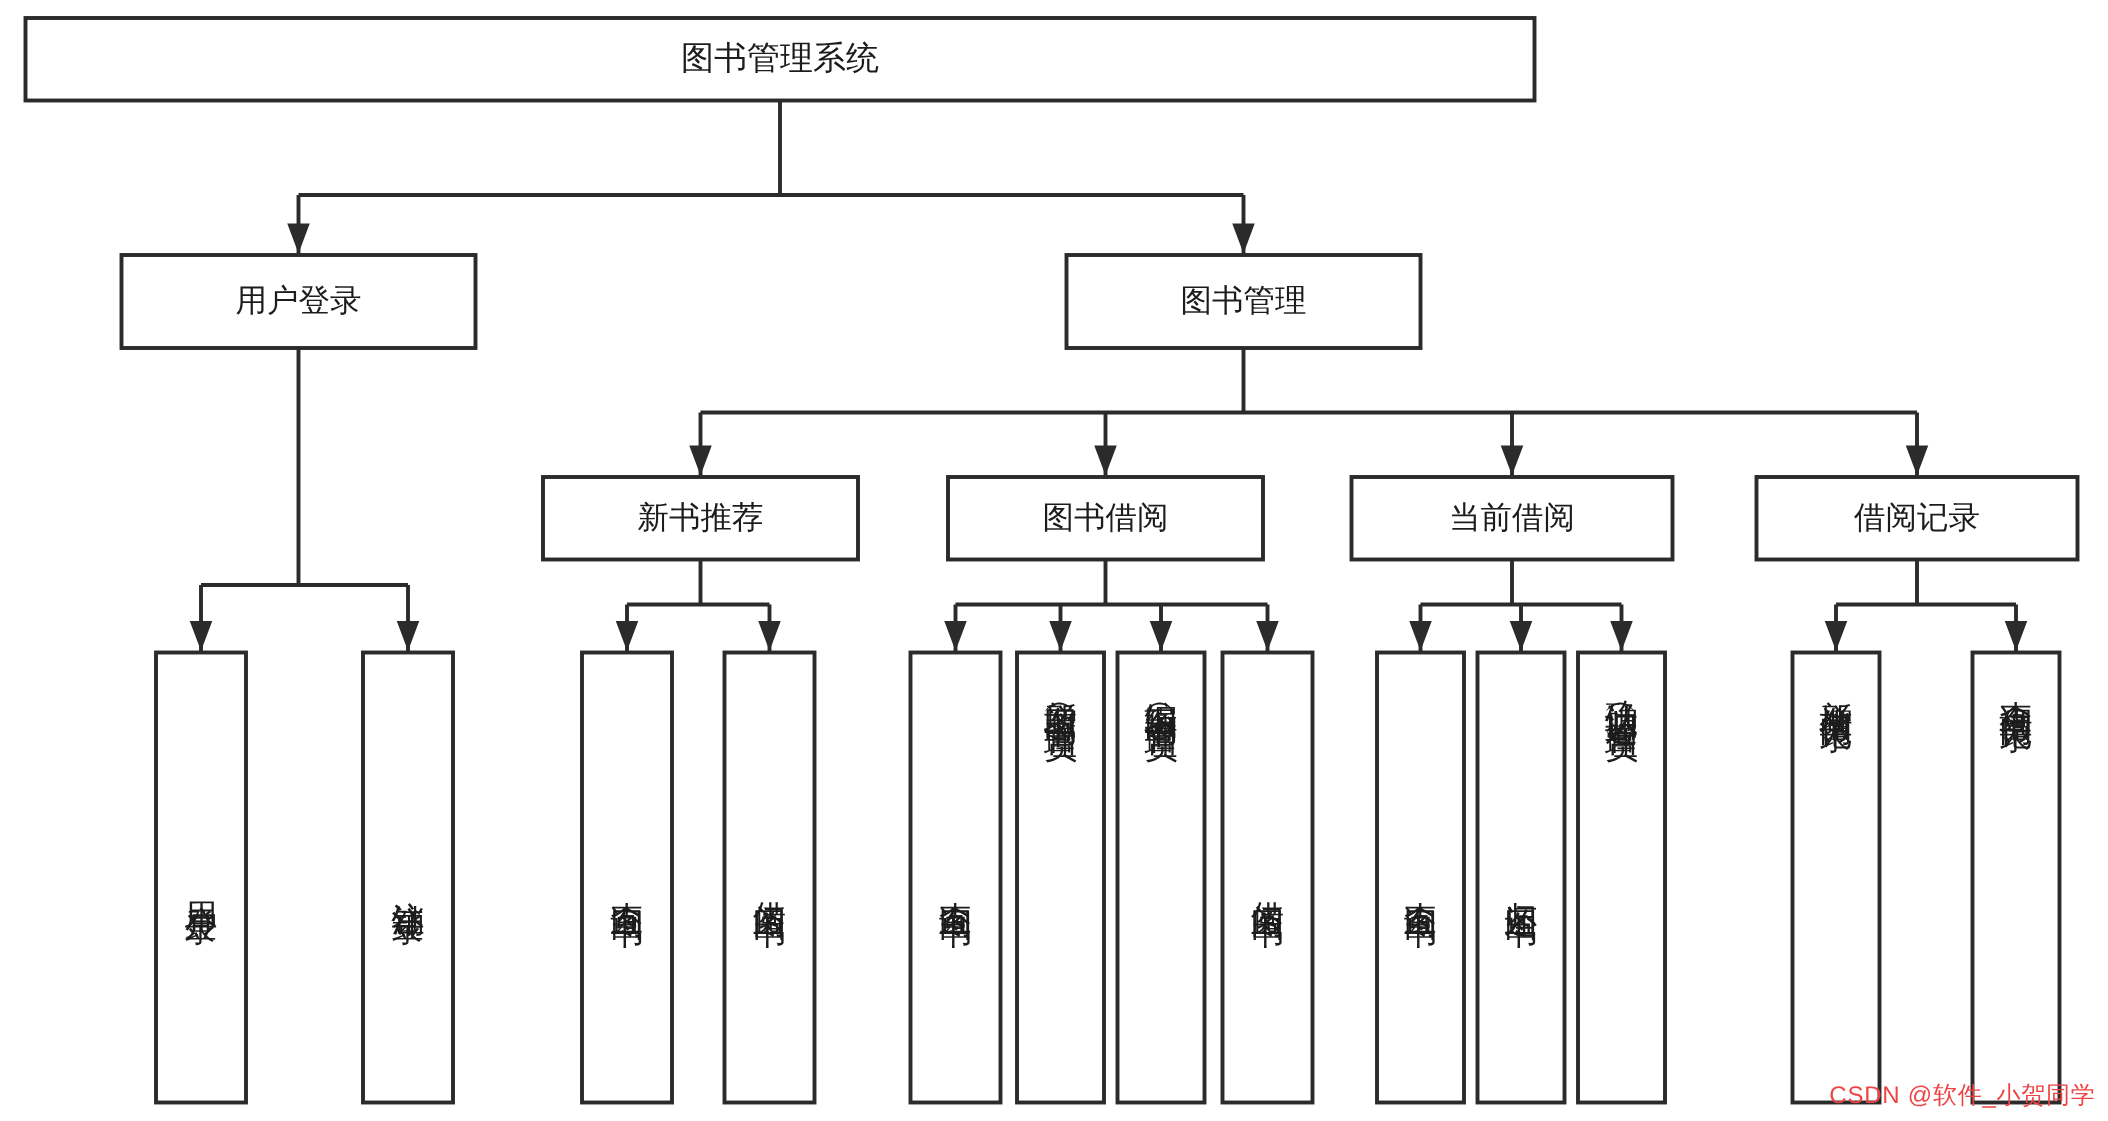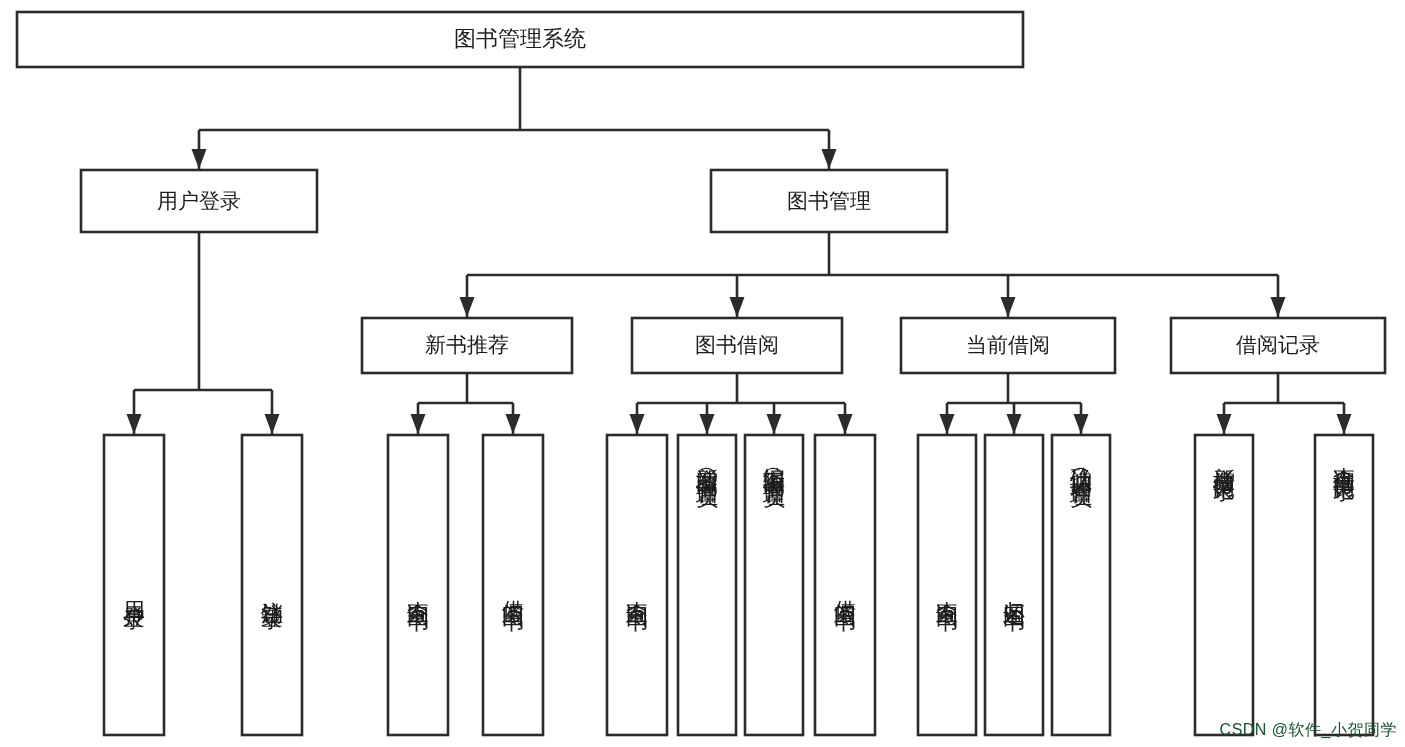--- a/index.html
+++ b/index.html
@@ -72,21 +72,21 @@
     letter-spacing: 3px;
     color: #1c1c1c;
     white-space: nowrap;
   }
   .watermark {
     position: absolute;
     right: 8px;
     bottom: 6px;
     font-family: "Liberation Sans", "DejaVu Sans", sans-serif;
     font-size: 16px;
-    color: #14532d;
+    color: #ef4444;
     letter-spacing: 0.5px;
     user-select: none;
   }
 </style>
 </head>
 <body>
 
 <div id="diagram-root">
 
   <svg id="tree-svg" viewBox="0 0 1405 747">

